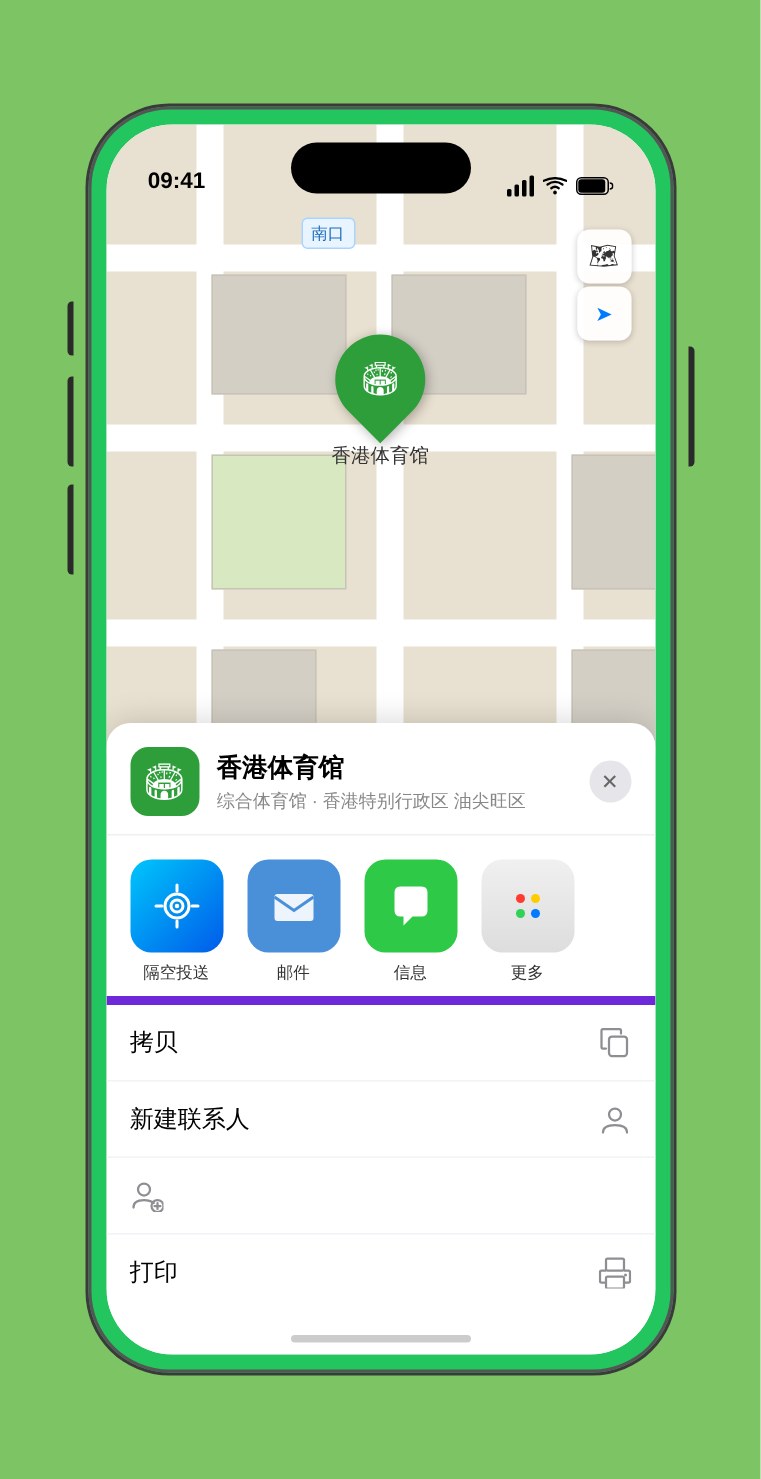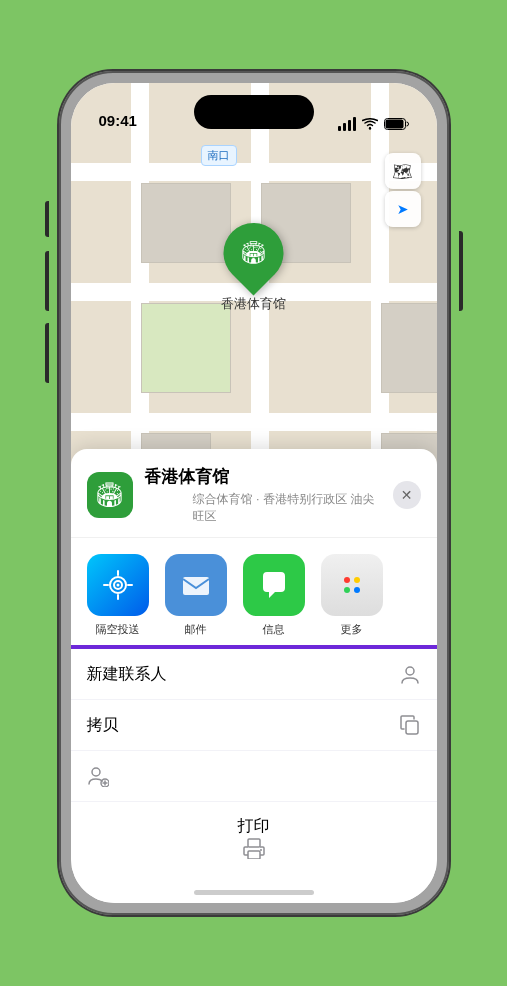--- a/index.html
+++ b/index.html
@@ -8,21 +8,21 @@
       height: 986px;
       background: #7dc564;
       display: flex;
       align-items: center;
       justify-content: center;
       font-family: -apple-system, 'PingFang SC', 'Helvetica Neue', sans-serif;
     }
     .phone-shell {
       width: 390px;
       height: 844px;
-      background: #a3a3a3;
+      background: #22c55e;
       border-radius: 54px;
       padding: 12px;
       position: relative;
       box-shadow: 0 0 0 2px #3a3a3a, inset 0 0 0 2px #555;
     }
     .phone-inner {
       width: 100%;
       height: 100%;
       background: #fff;
       border-radius: 44px;
@@ -215,41 +215,40 @@
     }
     .venue-name {
       font-size: 17px;
       font-weight: 600;
       color: #000;
       margin-bottom: 3px;
     }
     .venue-sub {
       font-size: 12px;
       color: #888;
-      margin-left: 48px;
     }
     .close-btn {
       width: 28px;
       height: 28px;
       background: #e5e5ea;
       border-radius: 50%;
       display: flex;
       align-items: center;
       justify-content: center;
       font-size: 14px;
       color: #666;
       cursor: pointer;
       flex-shrink: 0;
     }
     
     .share-row {
       padding: 16px 16px 8px;
       overflow-x: auto;
       white-space: nowrap;
-      border-bottom: 4px solid #6d28d9;
+      border-bottom: 6px solid #6d28d9;
     }
     .share-apps {
       display: flex;
       gap: 16px;
       align-items: flex-start;
     }
     .share-app {
       display: flex;
       flex-direction: column;
       align-items: center;
@@ -304,21 +303,20 @@
     .action-item {
       display: flex;
       align-items: center;
       justify-content: space-between;
       padding: 14px 16px;
       border-bottom: 1px solid #f2f2f7;
       cursor: pointer;
     }
     .action-item:last-child {
       border-bottom: none;
-      flex-direction: column;
     }
     .action-label {
       font-size: 16px;
       color: #000;
     }
     
     .home-indicator {
       position: absolute;
       bottom: 8px;
       left: 50%;
@@ -513,32 +511,32 @@
             </div>
             <span class="share-app-label">更多</span>
           </div>
 
         </div>
       </div>
 
       <div class="action-list">
 
         <div class="action-item">
+          <span class="action-label">拷贝</span>
+          <svg width="22" height="22" viewBox="0 0 22 22" fill="none">
+            <rect x="7" y="7" width="12" height="13" rx="2" stroke="#8e8e93" stroke-width="1.5" fill="none"></rect>
+            <path d="M5 15 L3 15 Q2 15 2 14 L2 3 Q2 2 3 2 L14 2 Q15 2 15 3 L15 5" stroke="#8e8e93" stroke-width="1.5" fill="none" stroke-linecap="round"></path>
+          </svg>
+        </div>
+
+        <div class="action-item">
           <span class="action-label">新建联系人</span>
           <svg width="22" height="22" viewBox="0 0 22 22" fill="none">
             <circle cx="11" cy="8" r="4" stroke="#8e8e93" stroke-width="1.5" fill="none"></circle>
             <path d="M3 20 Q3 15 11 15 Q19 15 19 20" stroke="#8e8e93" stroke-width="1.5" fill="none" stroke-linecap="round"></path>
-          </svg>
-        </div>
-
-        <div class="action-item">
-          <span class="action-label">拷贝</span>
-          <svg width="22" height="22" viewBox="0 0 22 22" fill="none">
-            <rect x="7" y="7" width="12" height="13" rx="2" stroke="#8e8e93" stroke-width="1.5" fill="none"></rect>
-            <path d="M5 15 L3 15 Q2 15 2 14 L2 3 Q2 2 3 2 L14 2 Q15 2 15 3 L15 5" stroke="#8e8e93" stroke-width="1.5" fill="none" stroke-linecap="round"></path>
           </svg>
         </div>
 
         <div class="action-item">
           <svg width="22" height="22" viewBox="0 0 22 22" fill="none">
             <circle cx="9" cy="7" r="4" stroke="#8e8e93" stroke-width="1.5" fill="none"></circle>
             <path d="M2 19 Q2 14 9 14 Q13 14 15.5 16" stroke="#8e8e93" stroke-width="1.5" fill="none" stroke-linecap="round"></path>
             <circle cx="18" cy="18" r="4" stroke="#8e8e93" stroke-width="1.5" fill="none"></circle>
             <path d="M16 18 L20 18 M18 16 L18 20" stroke="#8e8e93" stroke-width="1.5" stroke-linecap="round"></path>
           </svg>

